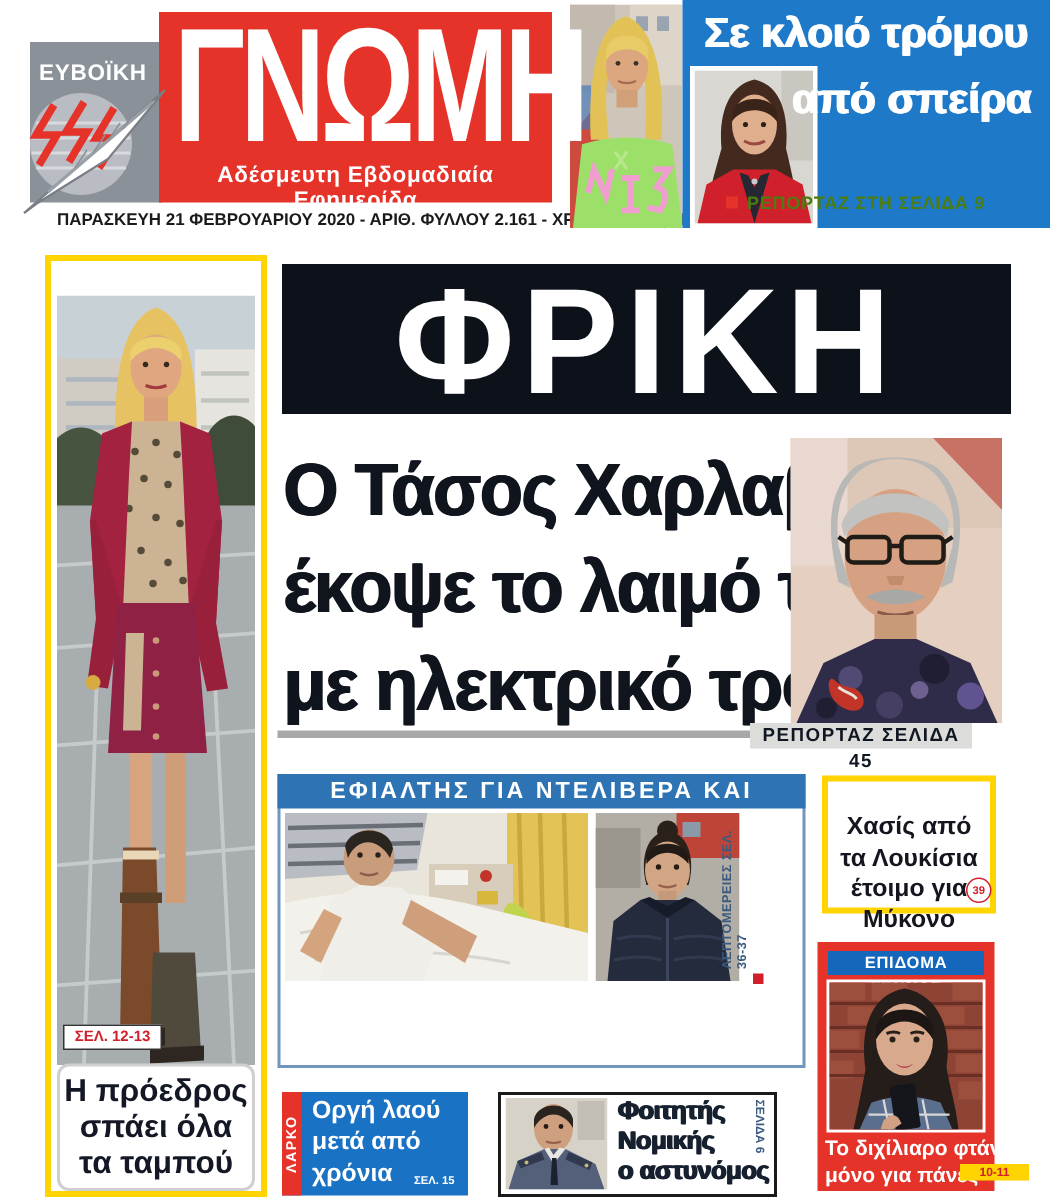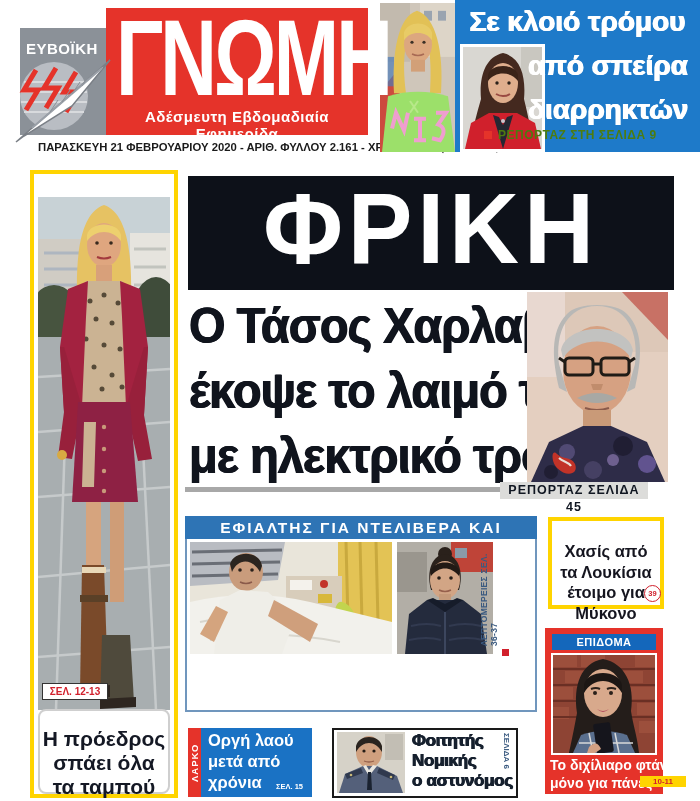--- a/index.html
+++ b/index.html
@@ -28,23 +28,23 @@
   .sq{display:inline-block;width:8px;height:8px;background:#e5332a;margin-right:6px;}
   
   .iv-frame{left:30px;top:170px;width:148px;height:628px;border:4px solid #ffd400;background:#fff;box-sizing:border-box;}
   .iv-label{left:42px;top:174px;width:122px;height:21px;background:#1467bb;color:#fff;
             font-size:15px;text-align:center;line-height:21px;letter-spacing:1px;z-index:4;}
   .iv-photo{left:38px;top:197px;width:132px;height:513px;}
   .iv-pageref{left:42px;top:683px;width:64px;height:15px;background:#fff;border:1px solid #333;
               color:#d1202c;font-size:10px;text-align:center;line-height:15px;z-index:4;}
   .iv-caption{left:38px;top:709px;width:132px;height:85px;background:#fff;border:2px solid #cfcfcf;
               border-radius:8px;box-sizing:border-box;z-index:4;text-align:center;color:#141824;
-              font-size:21px;line-height:24px;padding-top:16px;}
-  
-  .friki-box{left:188px;top:176px;width:486px;height:114px;background:#0d1119;}
+              font-size:21px;line-height:24px;padding-top:5px;}
+  
+  .friki-box{left:188px;top:176px;width:486px;height:100px;background:#0d1119;}
   .friki-text{width:486px;text-align:center;color:#fff;font-size:100px;line-height:104px;
               letter-spacing:5px;transform:scaleX(.97);transform-origin:center;}
   .sub1{left:189px;top:297px;}  .sub2{left:189px;top:362px;}  .sub3{left:189px;top:427px;}
   .subline{font-size:47px;color:#10141d;letter-spacing:-1px;white-space:nowrap;
            transform:scaleY(1.05);transform-origin:left top;}
   .divider{left:185px;top:487px;width:337px;height:5px;background:#a8a8a8;}
   .man-photo{left:527px;top:292px;width:141px;height:190px;}
   .man-caption{left:500px;top:482px;width:148px;height:17px;background:#dcdcda;color:#111722;
                font-size:12.5px;line-height:17px;text-align:center;letter-spacing:1px;}
   
@@ -160,21 +160,20 @@
         <circle cx="46" cy="36" r="1.7" fill="#2a201a"></circle>
       <path d="M33,47 Q40,51 47,47" stroke="#9a4a42" stroke-width="2" fill="none"></path>
       <path d="M2,102 L8,76 L26,66 L54,66 L72,76 L78,102 Z" fill="#d0202c"></path>
       <path d="M30,68 L40,102 L50,68 L44,70 L40,78 L36,70 Z" fill="#252733"></path>
       <circle cx="40" cy="74" r="2" fill="#c8c8d0"></circle>
     </svg>
   </div>
 
   <div class="abs bur-line1 b heavy">Σε κλοιό τρόμου</div>
   <div class="abs bur-line2 b heavy">από σπείρα</div>
-  <div class="abs bur-line3 b heavy">διαρρηκτών</div>
   <div class="abs bur-kicker b">
     <span class="sq"></span><span>ΡΕΠΟΡΤΑΖ ΣΤΗ ΣΕΛΙΔΑ 9</span>
   </div>
 
   <div class="abs iv-frame"></div>
   <svg class="abs iv-photo" viewBox="0 0 132 513" preserveAspectRatio="none">
     <rect width="132" height="513" fill="#c8d2d6"></rect>
     <rect x="0" y="42" width="55" height="95" fill="#d0ccc4"></rect>
     <g stroke="#aeb6c0" stroke-width="3">
         <line x1="6" y1="56" x2="48" y2="56"></line>

